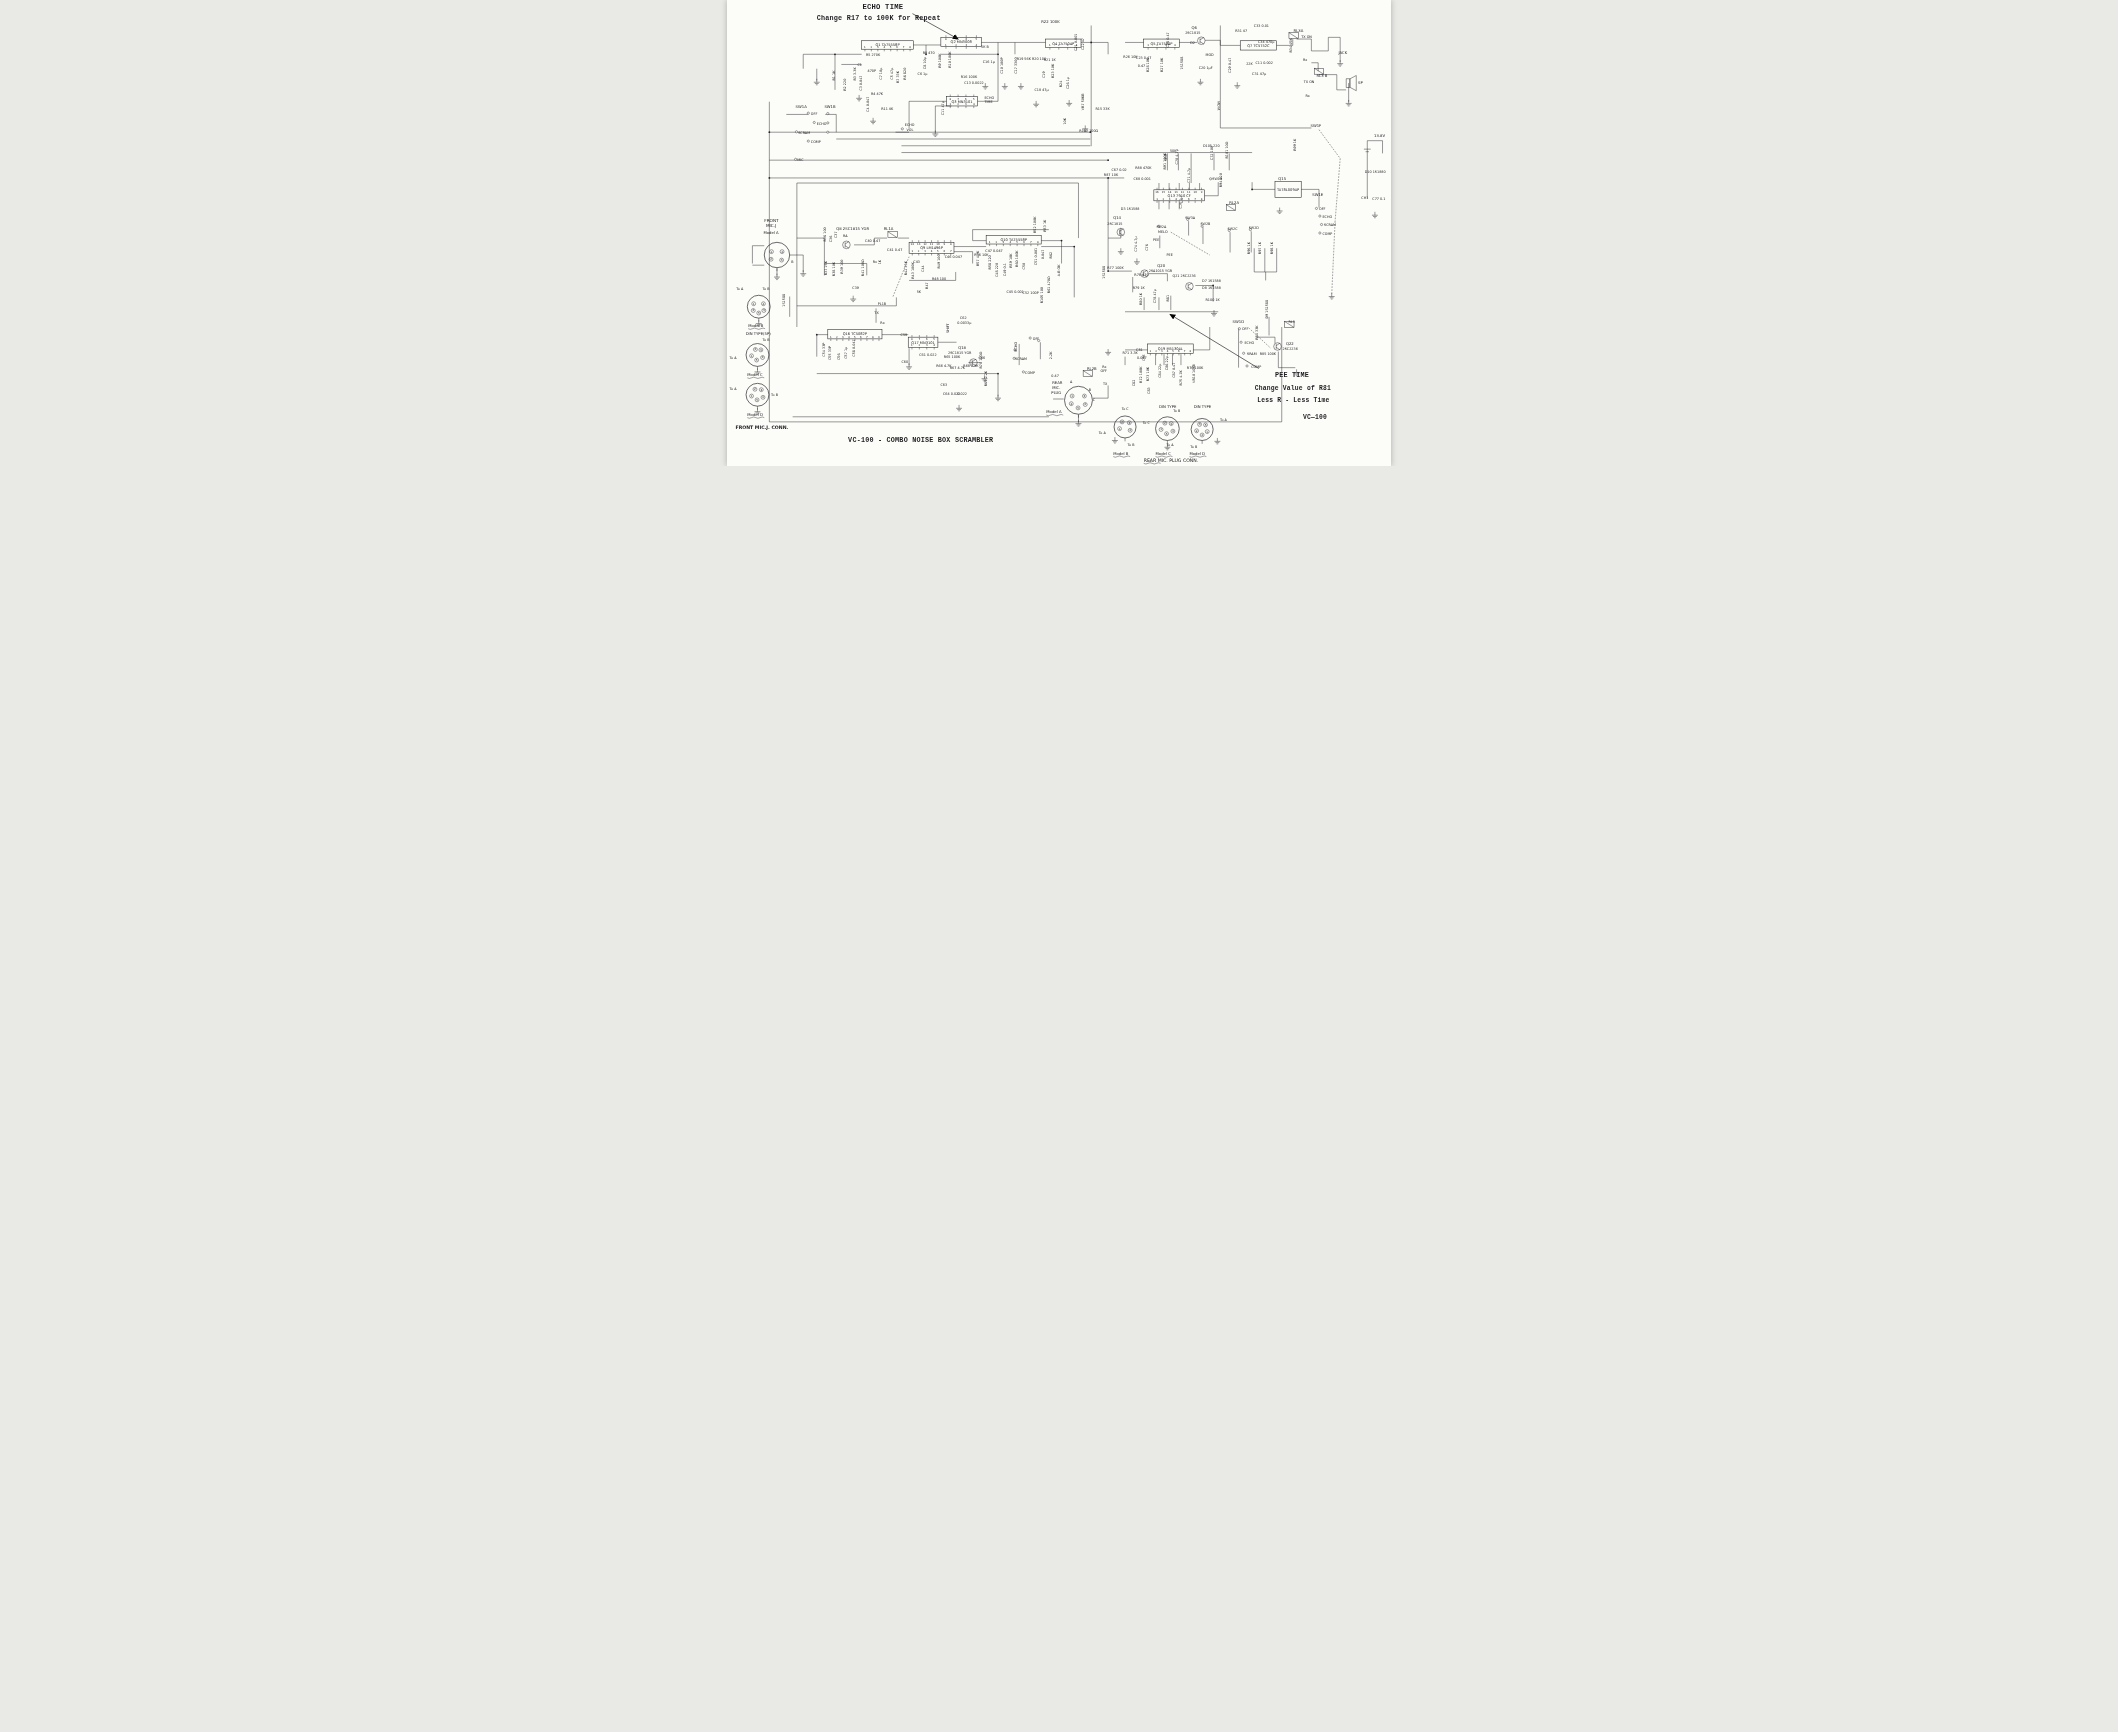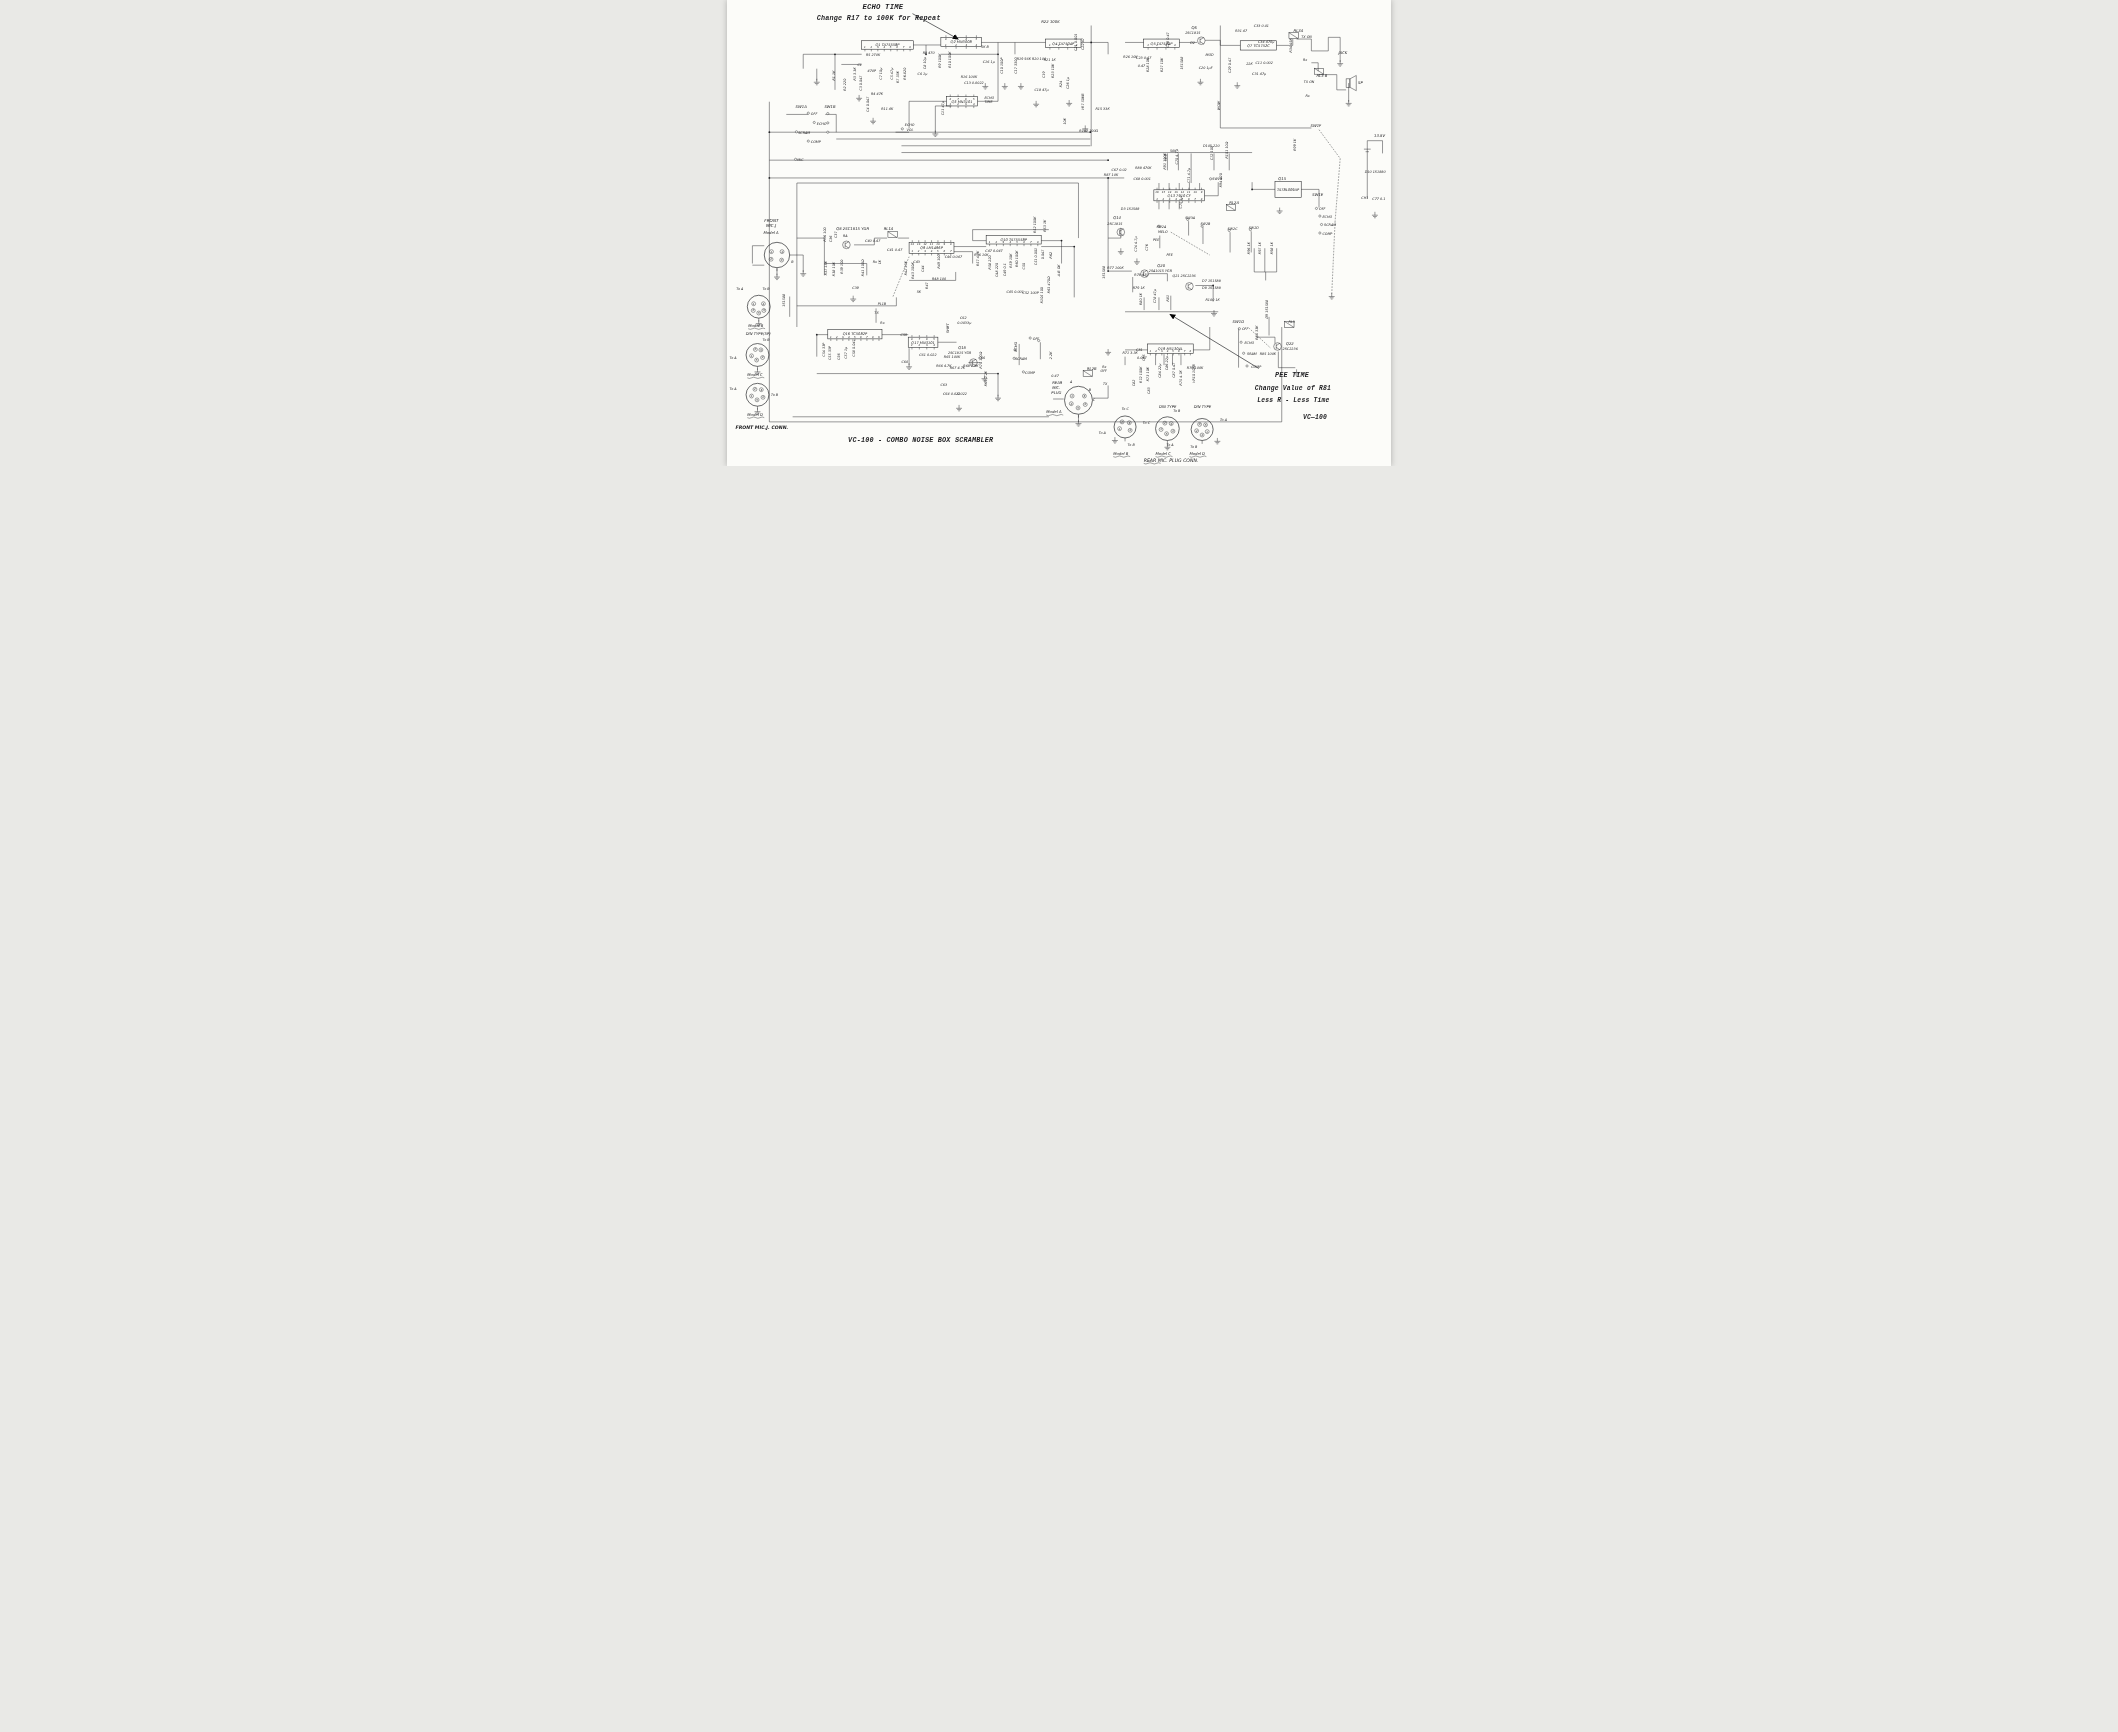--- a/index.html
+++ b/index.html
@@ -1,17 +1,17 @@
 <!DOCTYPE html>
 <html style="font-size:6.8px"><head>
 <meta charset="utf-8">
 <style>
   html,body{margin:0;padding:0;background:#e9e9e6;}
   body{font-family:"DejaVu Sans",sans-serif;}
-  .sheet{width:664px;height:466px;margin:0 auto;position:relative;background:#fcfcf9;box-shadow:0 0 6px rgba(0,0,0,.25);font-style:italic;}
+  .sheet{width:664px;height:466px;margin:0 auto;position:relative;background:#fcfcf9;box-shadow:0 0 6px rgba(0,0,0,.25);}
   svg{display:block;width:100%;height:100%;}
   text{fill:#1d1d20;}
   .lbl{font-family:"DejaVu Sans",sans-serif;}
   .ann{font-family:"Liberation Mono",monospace;font-weight:bold;letter-spacing:.5px;}
 </style>
 </head>
 <body>
 
 <div class="sheet" style="background: rgb(252, 252, 249);">
   <svg id="schematic" viewBox="0 0 1568 1100">

